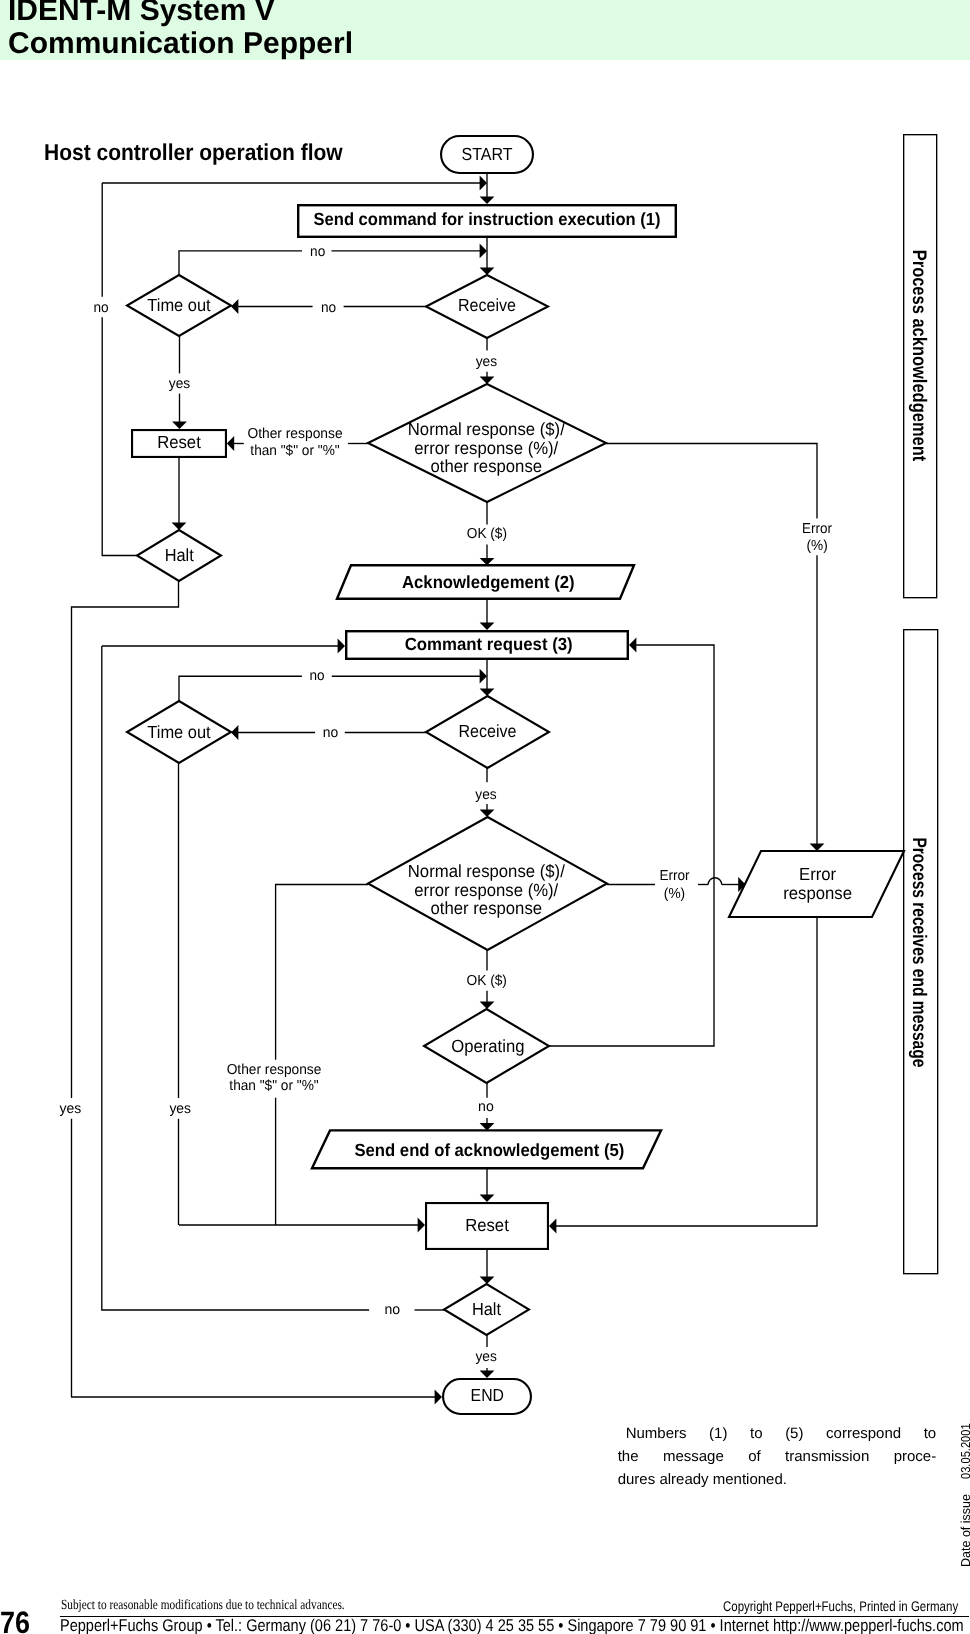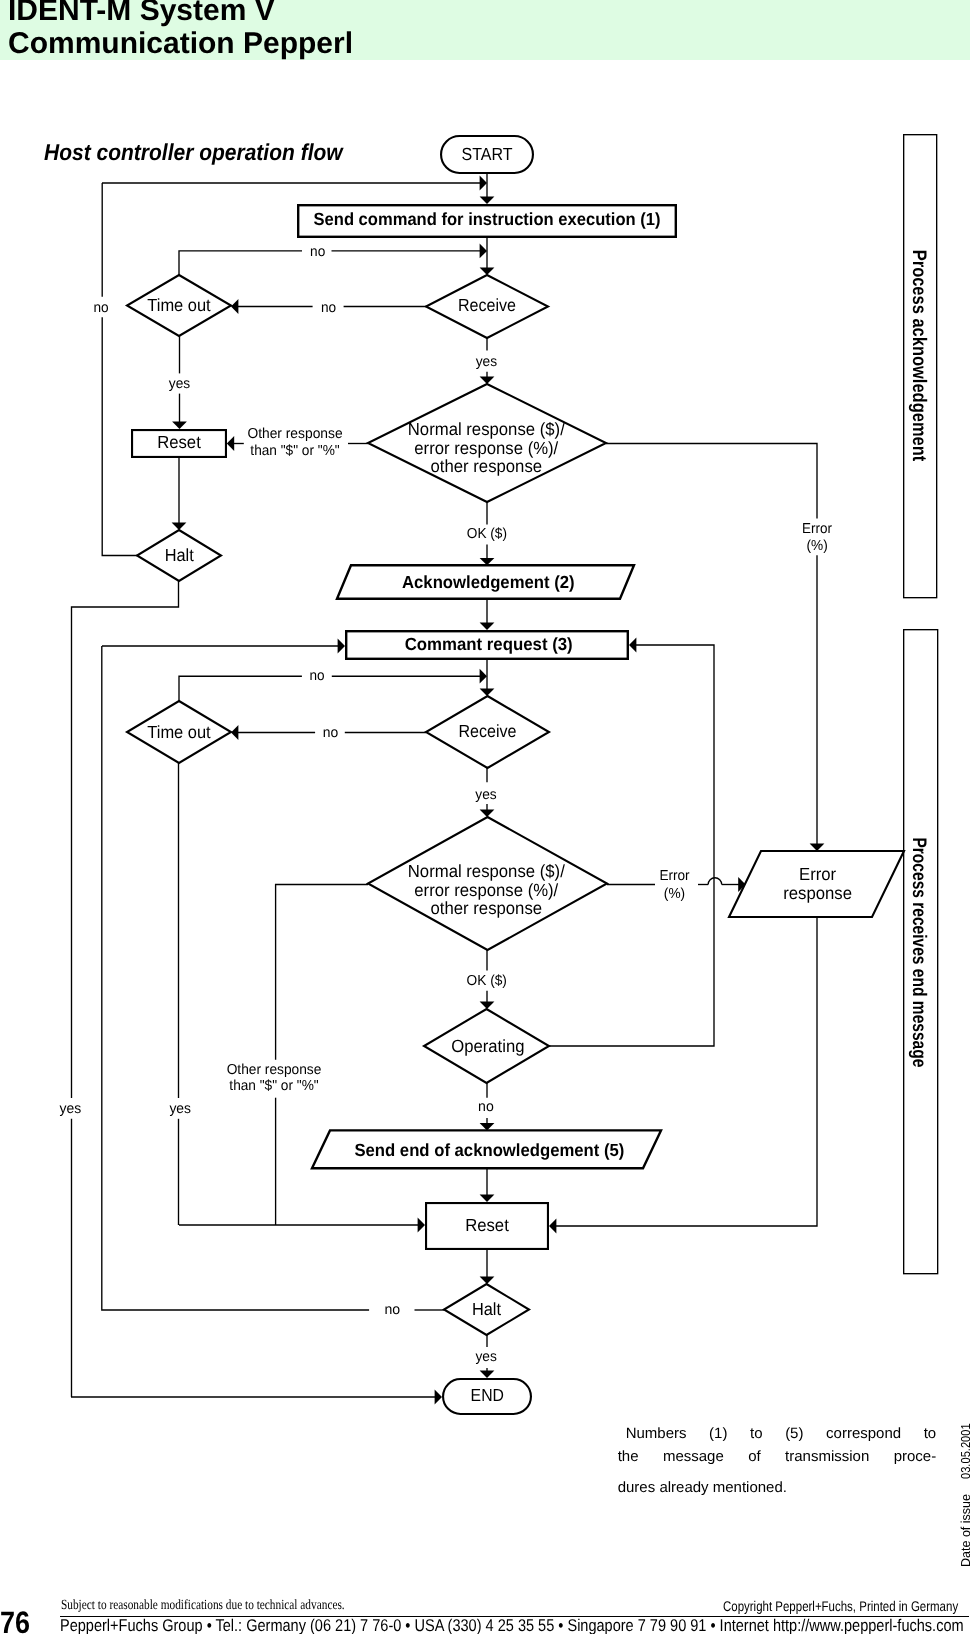--- a/index.html
+++ b/index.html
@@ -1,26 +1,26 @@
 <!DOCTYPE html>
 <html><head>
 <meta charset="utf-8">
 <style>
   html,body{margin:0;padding:0;}
   body{width:970px;height:1634px;background:#fff;font-family:"Liberation Sans",sans-serif;color:#000;position:relative;overflow:hidden;-webkit-font-smoothing:antialiased;text-rendering:geometricPrecision;}
   .hdr-band{position:absolute;left:0;top:0;width:970px;height:60px;background:#defce3;}
   .hdr-title{position:absolute;left:8px;top:-6px;font-size:30px;font-weight:bold;line-height:33px;white-space:nowrap;}
   .hdr-title > div > span{display:inline-block;transform-origin:0 0;}
-  .sec-title{position:absolute;left:44px;top:139px;font-size:23px;font-weight:bold;white-space:nowrap;font-style:italic;}
+  .sec-title{position:absolute;left:44px;top:139px;font-size:23px;font-weight:bold;white-space:nowrap;}
   .sec-title > span{display:inline-block;transform:scaleX(0.913);transform-origin:0 0;}
   svg.flow{position:absolute;left:0;top:0;}
   svg.flow text{font-family:"Liberation Sans",sans-serif;fill:#000;}
   .note{position:absolute;left:617.7px;top:1423px;width:318.5px;font-size:15px;line-height:22.8px;}
   .note div{text-align:justify;text-align-last:justify;white-space:nowrap;}
-  .note div:last-child{text-align-last:left;margin-top:8px;}
+  .note div:last-child{text-align-last:left;}
   .note div:first-child{text-indent:8px;}
   .dateline{position:absolute;left:959.4px;top:1566.5px;font-size:13px;white-space:nowrap;transform:rotate(-90deg);transform-origin:0 0;line-height:13px;}
   .dateline span{display:inline-block;transform-origin:0 0;}
   .dateline .dl-label{transform:scaleX(0.962);}
   .dateline .dl-value{transform:scaleX(0.855);}
   .dateline .dl-gap{display:inline-block;width:11.8px;}
   .ftr-small{position:absolute;left:61px;top:1598.4px;font-size:14px;white-space:nowrap;font-family:Liberation Serif, serif;}
   .ftr-small > span{display:inline-block;transform:scaleX(0.809);transform-origin:0 0;}
   .ftr-copy{position:absolute;left:723px;top:1598.4px;font-size:14px;white-space:nowrap;}
   .ftr-copy > span{display:inline-block;transform:scaleX(0.82);transform-origin:0 0;}

